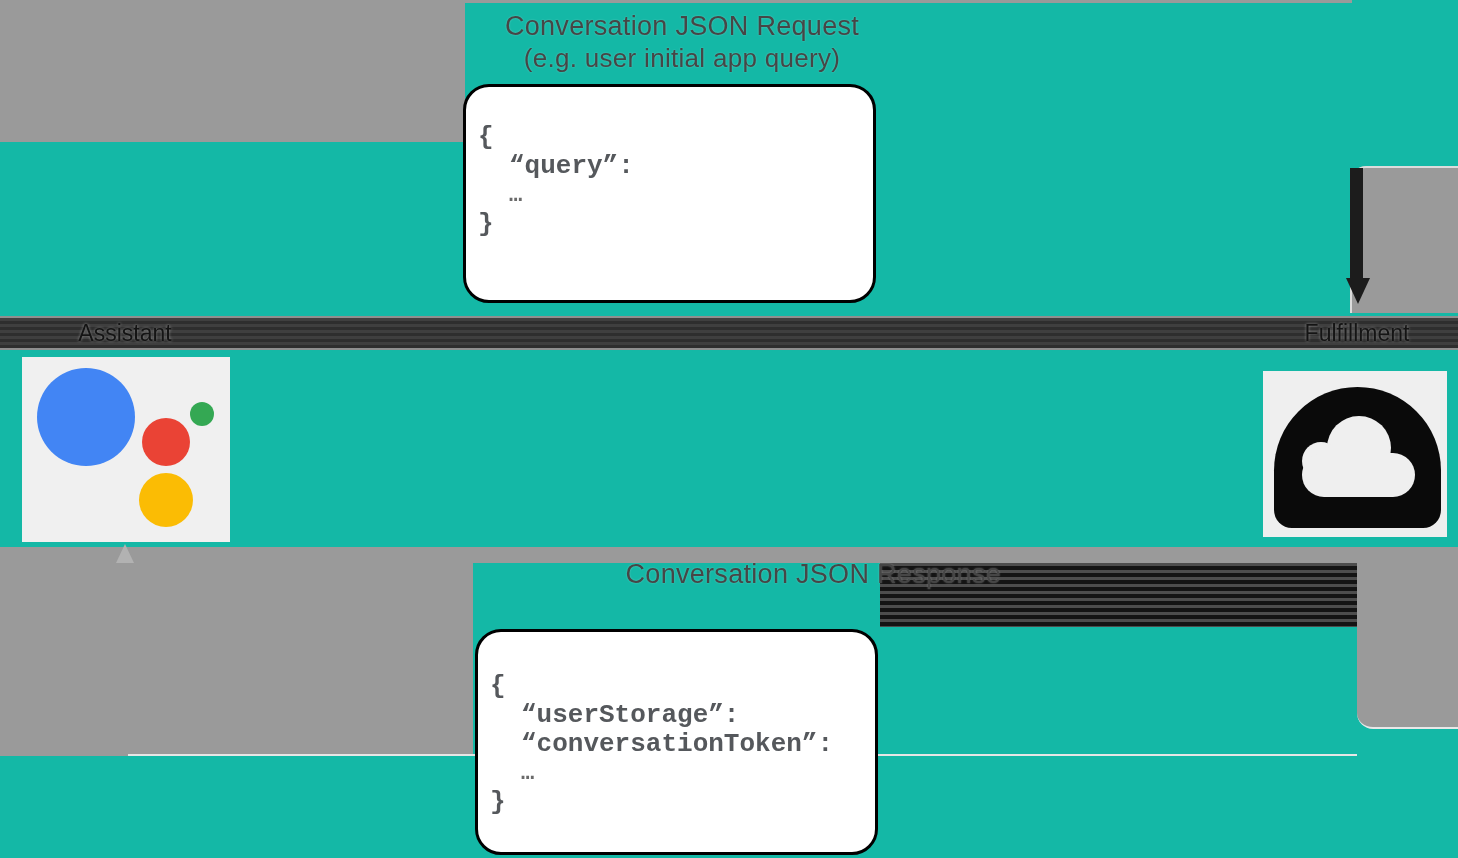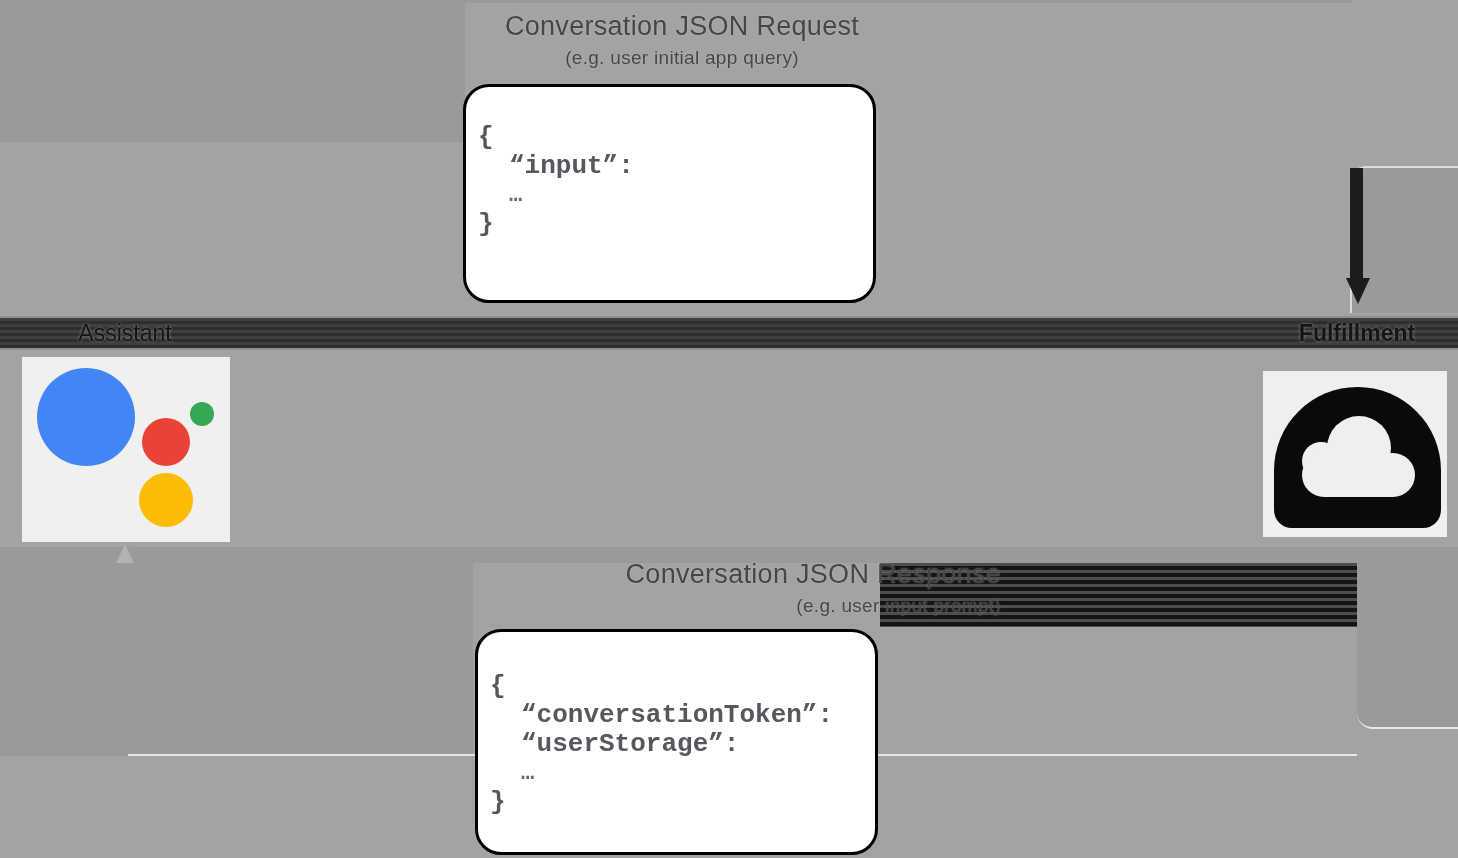--- a/index.html
+++ b/index.html
@@ -1,23 +1,23 @@
 <!DOCTYPE html>
 <html><head>
 <meta charset="utf-8">
 <style>
   html,body{margin:0;padding:0;background:#000;}
-  .stage{position:relative;width:1458px;height:858px;background:#a3a3a3;overflow:hidden;
+  .stage{position:relative;width:1458px;height:858px;background:#14b8a6;overflow:hidden;
          font-family:"Liberation Sans",sans-serif;}
   .abs{position:absolute;}
 
   
   .caption{width:620px;text-align:center;color:#464646;font-size:27px;line-height:32px;
            letter-spacing:.3px;text-shadow:0 0 2px rgba(255,255,255,.30);}
-  .caption .sub{font-size:19px;}
+  .caption .sub{font-size:26px;}
 
   
   .gray{background:#9a9a9a;}
   .band-a{left:0;top:164;width:465px;height:142px;}
   .line-top{left:0;top:164;width:1352px;height:3px;background:#9a9a9a;}
   .col-b{left:1350px;top:166px;width:108px;height:147px;background:#9a9a9a;
          border-top:2px solid #dcdcdc;border-left:2px solid #dcdcdc;
          border-top-left-radius:16px;box-sizing:border-box;}
   .shaft-down{left:1350px;top:168px;width:13px;height:112px;background:#1c1c1c;}
   .head-down{left:1346px;top:278px;width:0;height:0;border-left:12px solid transparent;
@@ -88,49 +88,48 @@
 
   <div class="abs gray band-c"></div>
   <div class="abs strip-mid"></div>
   <div class="abs stripes"></div>
   <div class="abs col-d"></div>
   <div class="abs line-bottom"></div>
   <div class="abs head-up"></div>
 
   <div class="abs label-band"></div>
   <div class="abs node-label" style="left:25px;">Assistant</div>
-  <div class="abs node-label" style="left:1257px;font-weight:bold;">Fulfillment</div>
+  <div class="abs node-label" style="left:1257px;">Fulfillment</div>
 
   <div class="abs card assistant-card">
     <span class="dot dot-blue"></span>
     <span class="dot dot-red"></span>
     <span class="dot dot-green"></span>
     <span class="dot dot-yellow"></span>
   </div>
 
   <div class="abs fulfillment-card">
     <span class="cloud-disk"></span>
     <span class="cloud-part cloud-bump-big"></span>
     <span class="cloud-part cloud-bump-small"></span>
     <span class="cloud-part cloud-base"></span>
   </div>
 
   <div class="abs code-box box1">
     <div class="code-line">{</div>
-    <div class="code-line indent">“input”:</div>
+    <div class="code-line indent">“query”:</div>
     <div class="code-line indent ellipsis">…</div>
     <div class="code-line">}</div>
   </div>
 
   <div class="abs caption cap-response">
     <div>Conversation JSON Response</div>
-    <div class="sub">(e.g. user input prompt)</div>
   </div>
 
   <div class="abs code-box box2">
     <div class="code-line">{</div>
+    <div class="code-line indent">“userStorage”:</div>
     <div class="code-line indent">“conversationToken”:</div>
-    <div class="code-line indent">“userStorage”:</div>
     <div class="code-line indent ellipsis">…</div>
     <div class="code-line">}</div>
   </div>
 
 </div>
 
 </body></html>

